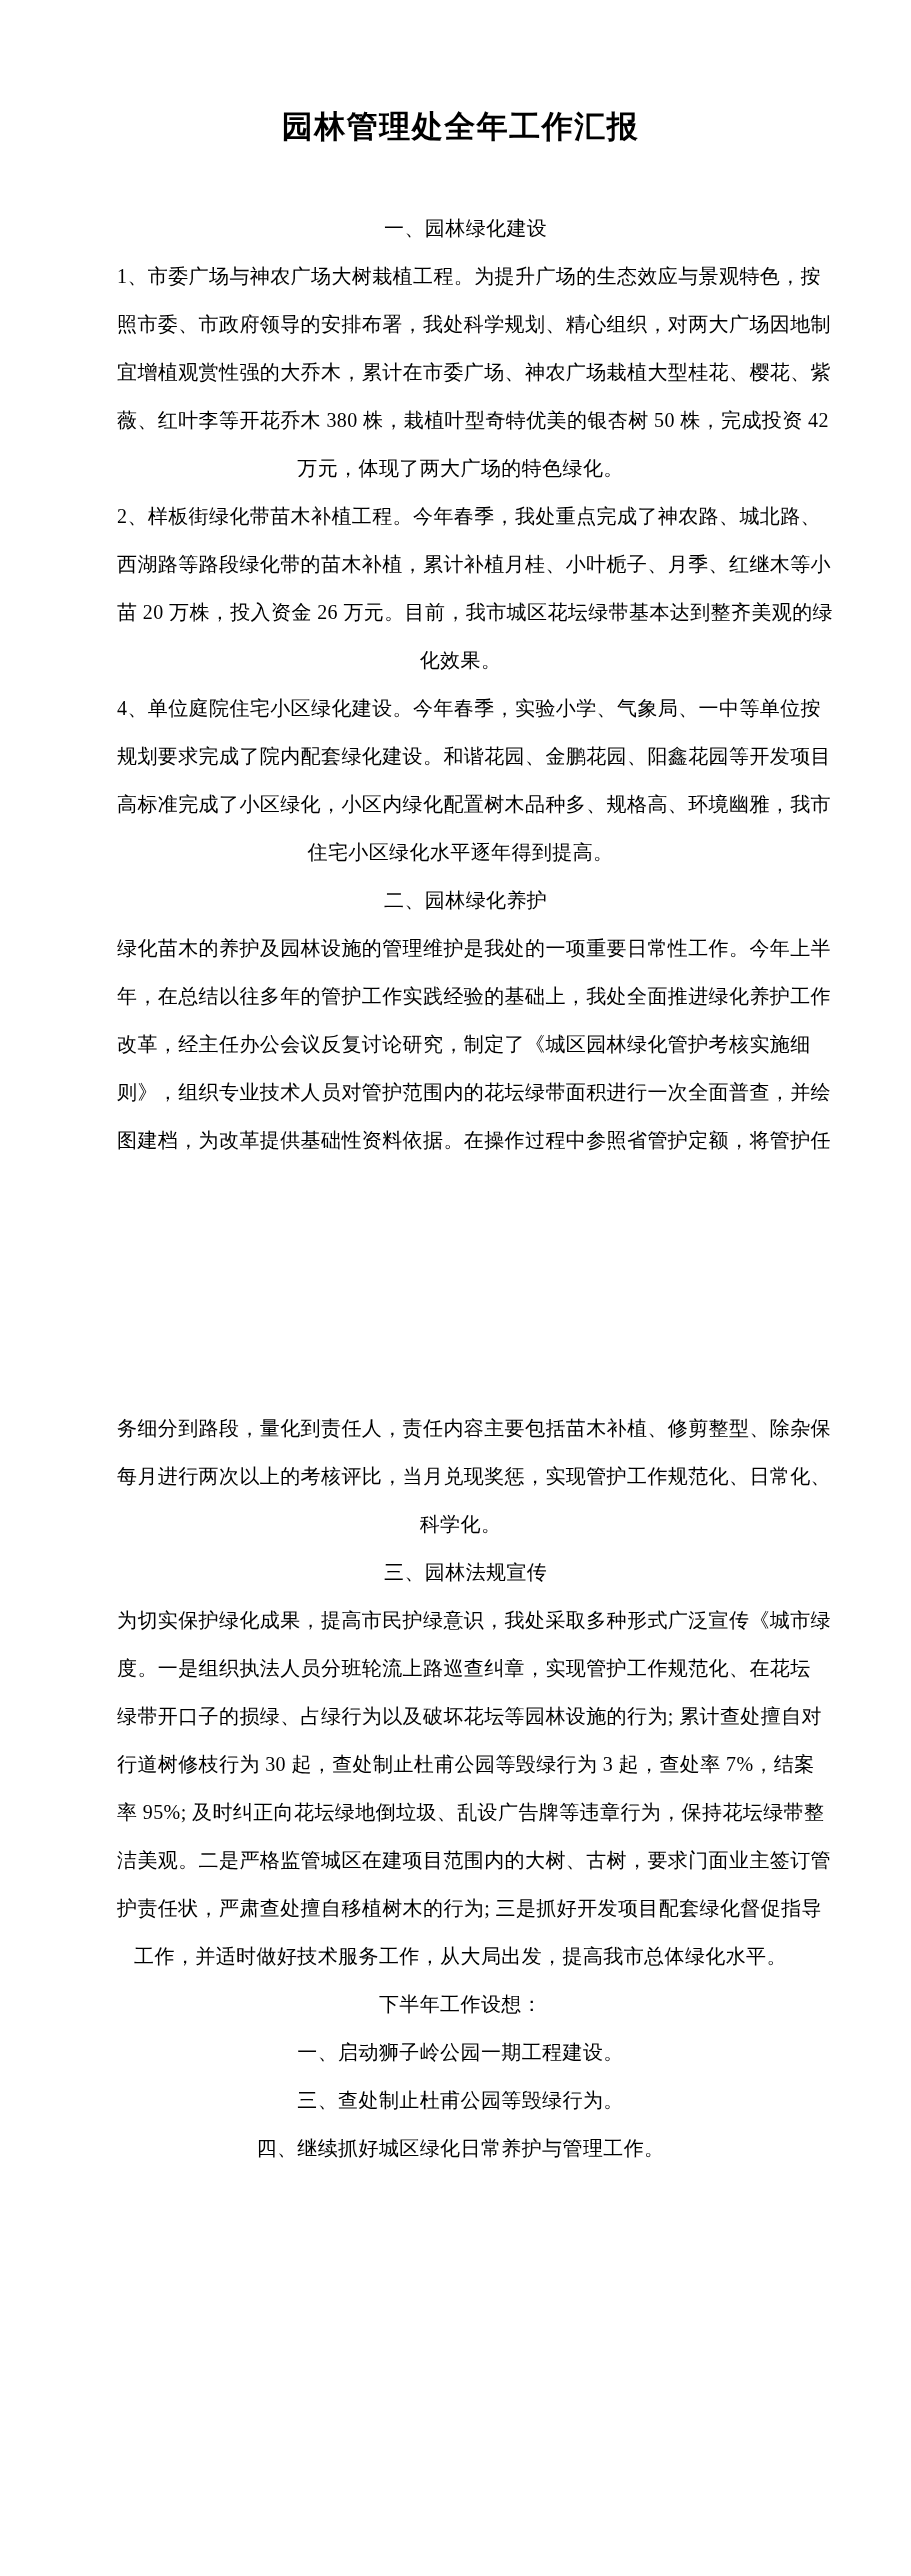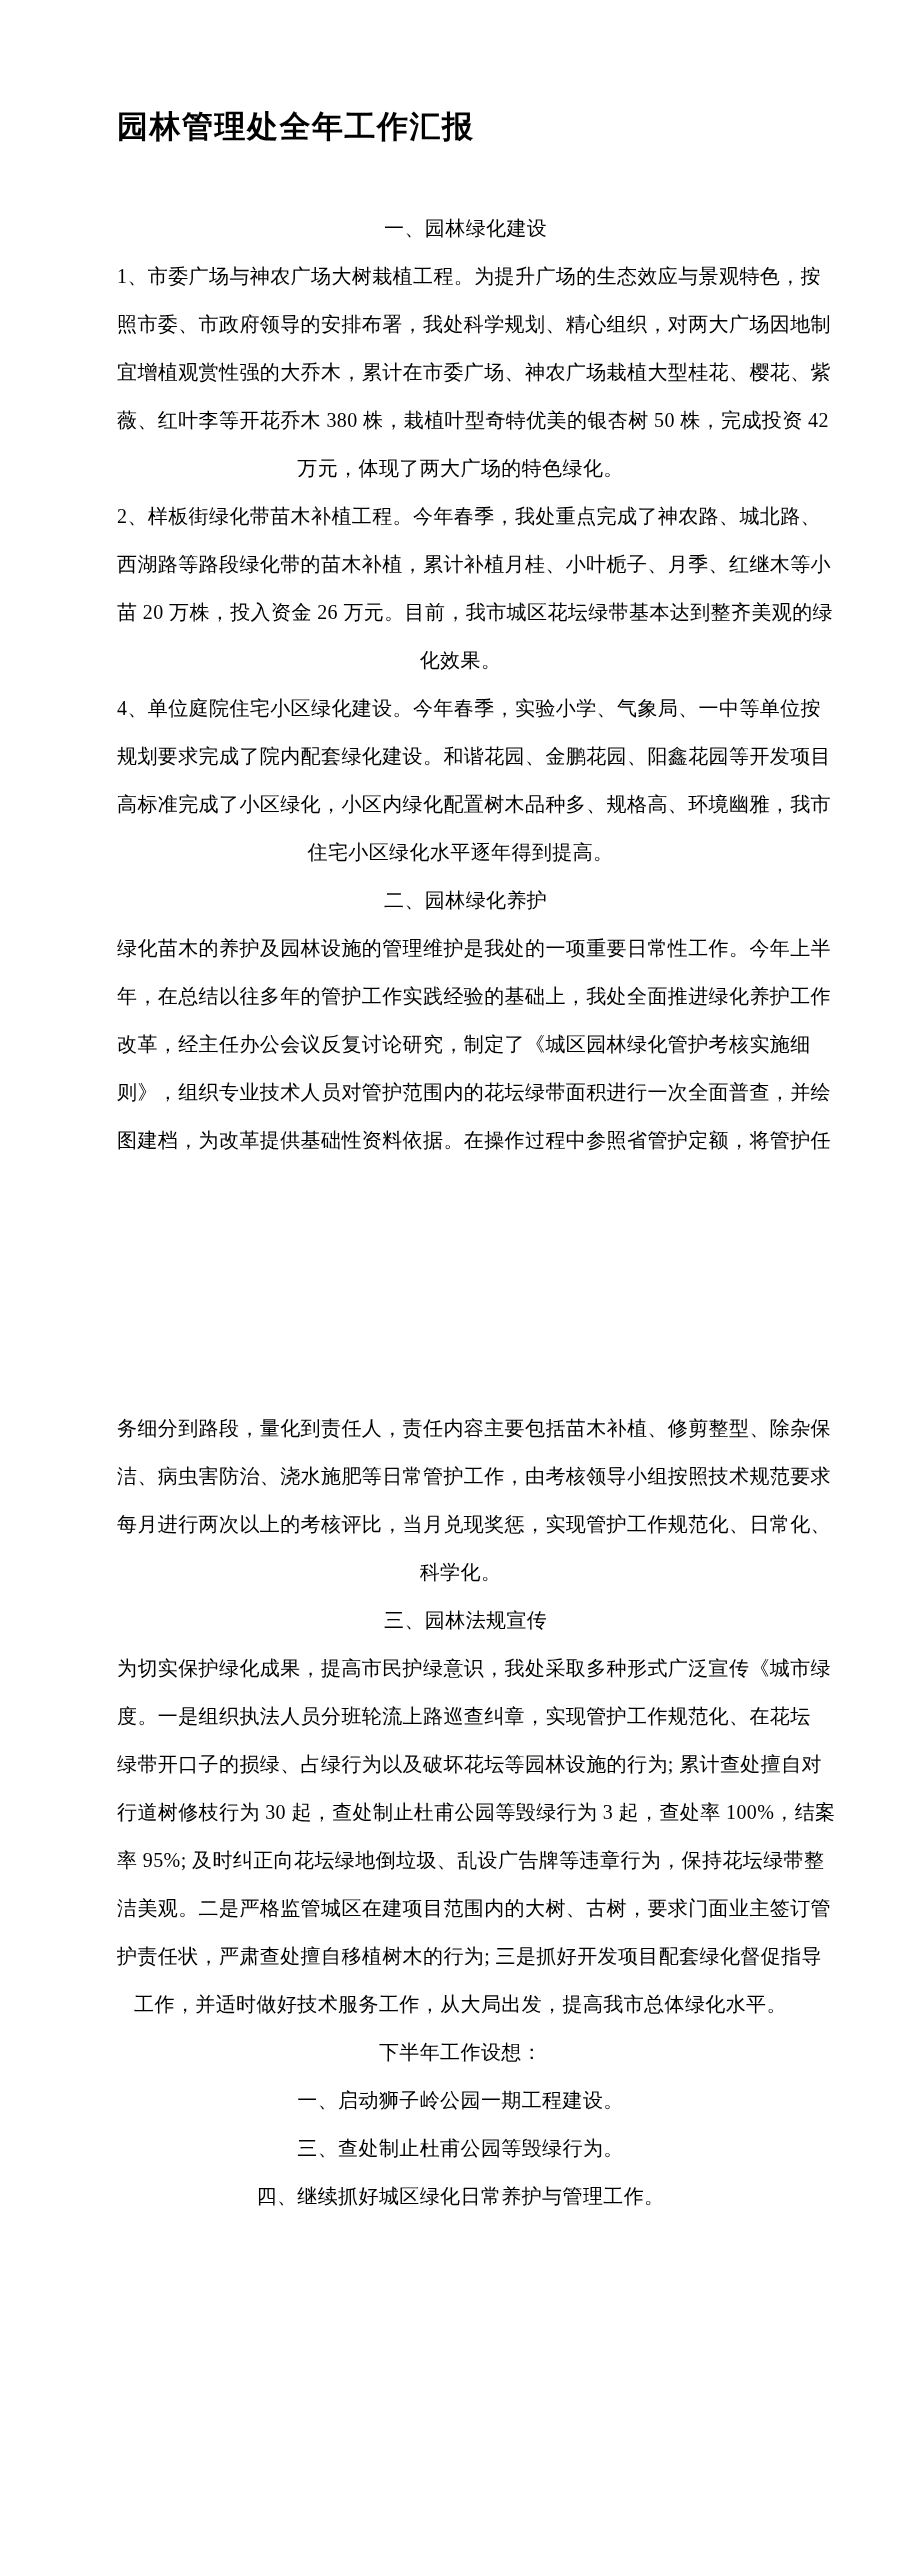--- a/index.html
+++ b/index.html
@@ -17,20 +17,21 @@
     color: #000000;
   }
   .content {
     padding: 103px 107px 0 117px;
   }
   .doc-title {
     margin: 0 0 54px 0;
     font-size: 31px;
     font-weight: 600;
     line-height: 47px;
+    text-align: center;
     letter-spacing: 1.5px;
     white-space: nowrap;
   }
   .line {
     font-size: 20px;
     line-height: 48px;
     letter-spacing: 0.4px;
     white-space: nowrap;
     text-align: center;
   }
@@ -66,28 +67,27 @@
     <div class="line section-heading">二、园林绿化养护</div>
     <div class="line">绿化苗木的养护及园林设施的管理维护是我处的一项重要日常性工作。今年上半</div>
     <div class="line">年，在总结以往多年的管护工作实践经验的基础上，我处全面推进绿化养护工作</div>
     <div class="line">改革，经主任办公会议反复讨论研究，制定了《城区园林绿化管护考核实施细</div>
     <div class="line">则》，组织专业技术人员对管护范围内的花坛绿带面积进行一次全面普查，并绘</div>
     <div class="line">图建档，为改革提供基础性资料依据。在操作过程中参照省管护定额，将管护任</div>
 
     <div class="page-break-gap"></div>
 
     <div class="line">务细分到路段，量化到责任人，责任内容主要包括苗木补植、修剪整型、除杂保</div>
-    <div class="line">洁、病虫害防治、浇水施肥等日常管护工作，由考核领导小组按照技术规范要求</div>
     <div class="line">每月进行两次以上的考核评比，当月兑现奖惩，实现管护工作规范化、日常化、</div>
     <div class="line">科学化。</div>
     <div class="line section-heading">三、园林法规宣传</div>
     <div class="line">为切实保护绿化成果，提高市民护绿意识，我处采取多种形式广泛宣传《城市绿</div>
     <div class="line">度。一是组织执法人员分班轮流上路巡查纠章，实现管护工作规范化、在花坛</div>
     <div class="line">绿带开口子的损绿、占绿行为以及破坏花坛等园林设施的行为; 累计查处擅自对</div>
-    <div class="line">行道树修枝行为 30 起，查处制止杜甫公园等毁绿行为 3 起，查处率 100%，结案</div>
+    <div class="line">行道树修枝行为 30 起，查处制止杜甫公园等毁绿行为 3 起，查处率 7%，结案</div>
     <div class="line">率 95%; 及时纠正向花坛绿地倒垃圾、乱设广告牌等违章行为，保持花坛绿带整</div>
     <div class="line">洁美观。二是严格监管城区在建项目范围内的大树、古树，要求门面业主签订管</div>
     <div class="line">护责任状，严肃查处擅自移植树木的行为; 三是抓好开发项目配套绿化督促指导</div>
     <div class="line">工作，并适时做好技术服务工作，从大局出发，提高我市总体绿化水平。</div>
     <div class="line">下半年工作设想：</div>
     <div class="line">一、启动狮子岭公园一期工程建设。</div>
     <div class="line">三、查处制止杜甫公园等毁绿行为。</div>
     <div class="line">四、继续抓好城区绿化日常养护与管理工作。</div>
 
   </div>

